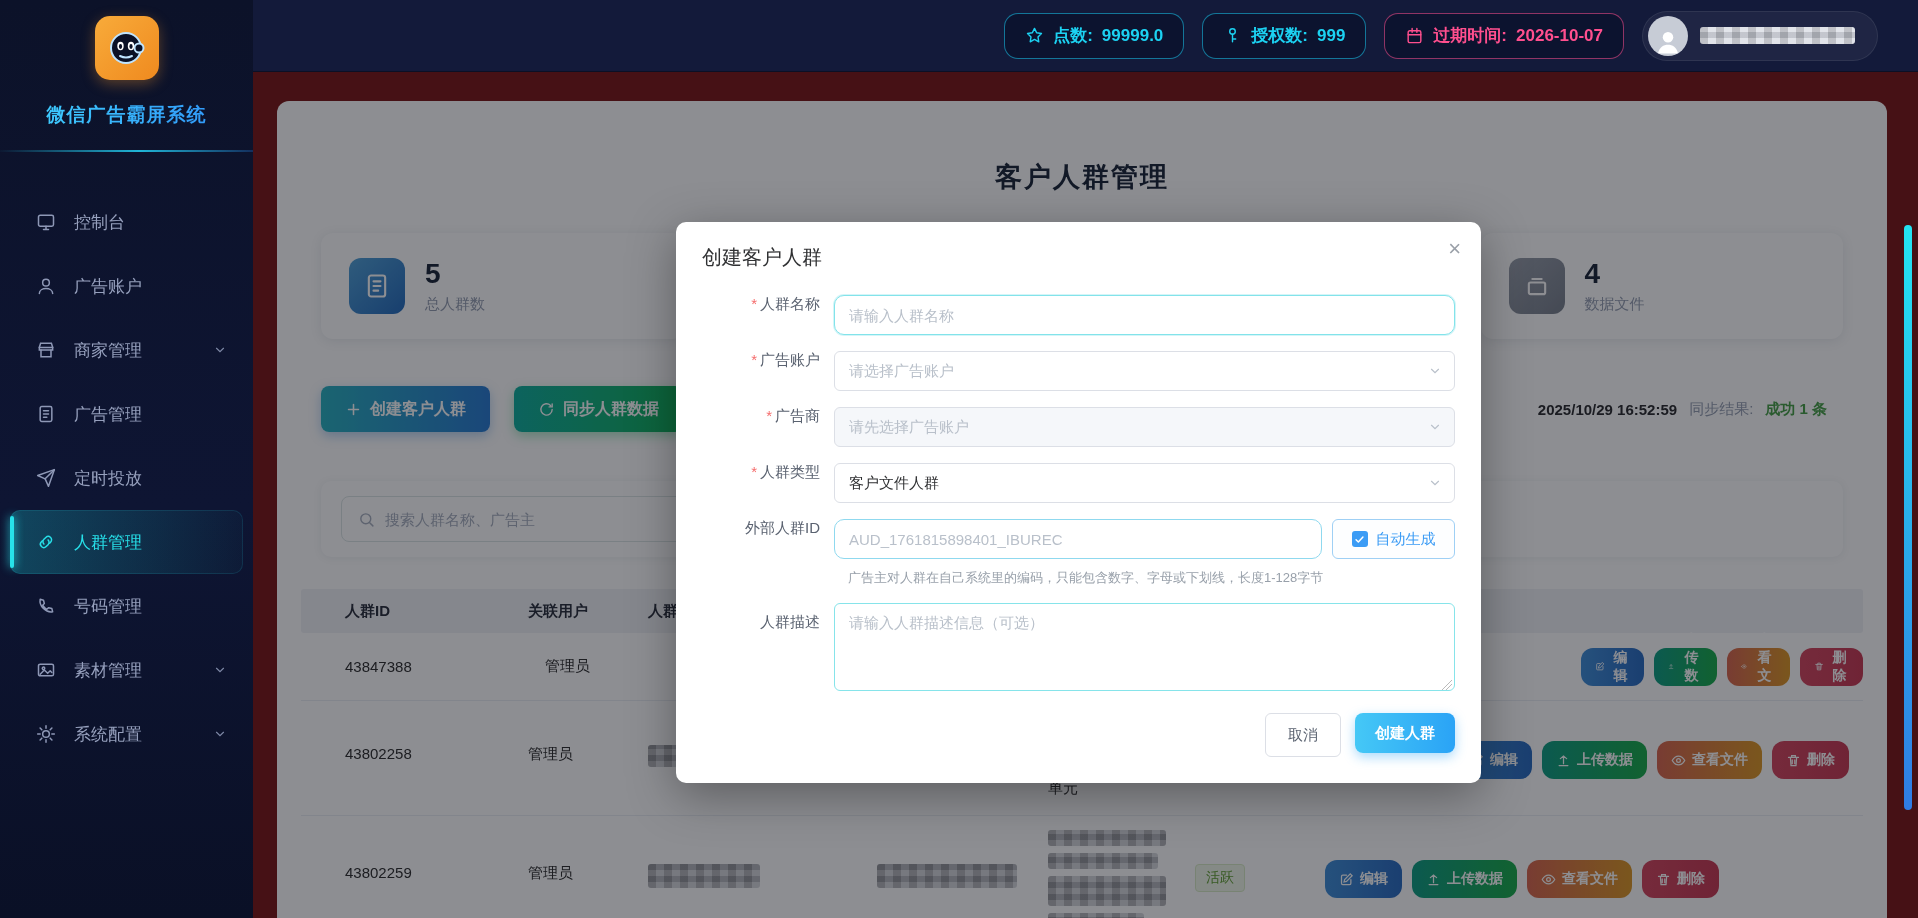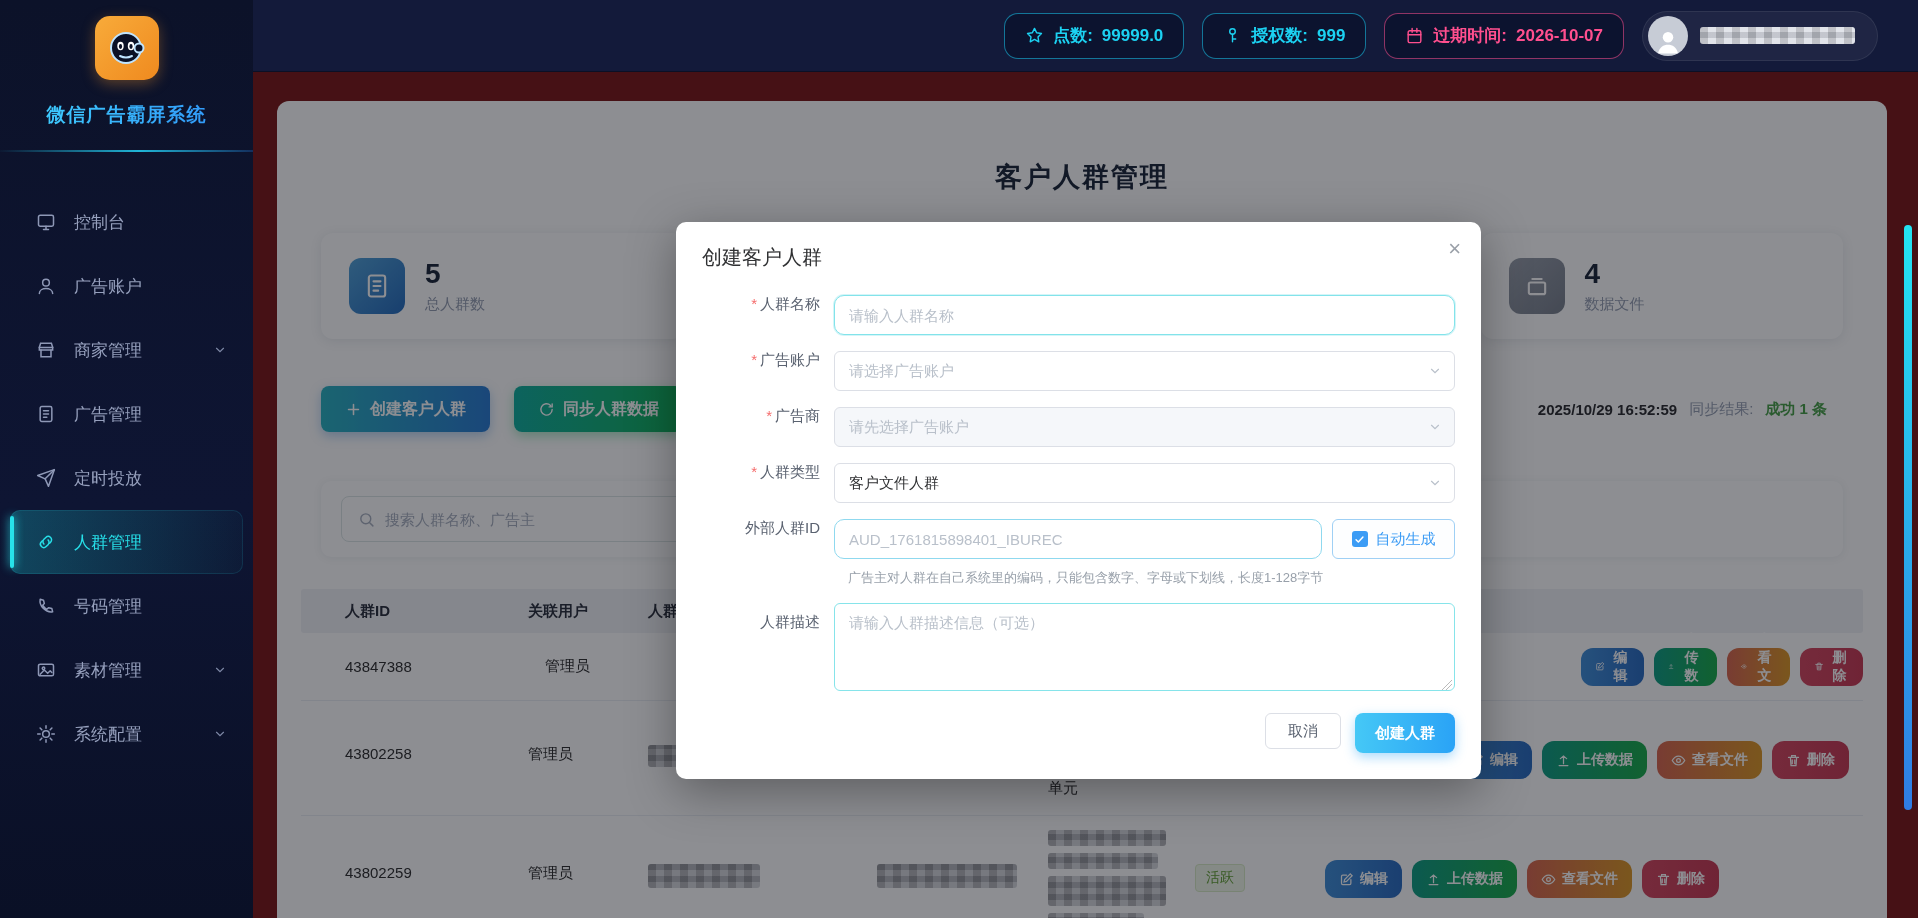--- a/index.html
+++ b/index.html
@@ -150,21 +150,21 @@
     justify-content:center; }
   .fhelp { margin:-6px 0 16px 146px; font-size:13px; color:#98a0aa; }
   .tarea { width:100%; height:88px; border-radius:6px; border:1px solid #86e4ea; padding:10px 14px;
     font-size:15px; color:#303133; outline:none; resize:none; font-family:"Liberation Sans",sans-serif;
     position:relative; }
   .tarea::placeholder { color:#b9c0ca; }
   .resize-corner { position:relative; }
   .resize-corner::after { content:""; position:absolute; right:3px; bottom:5px; width:10px; height:10px;
     background:linear-gradient(135deg,transparent 0 50%,#bbb 50% 55%,transparent 55% 70%,#bbb 70% 75%,transparent 75%); }
   .mfooter { display:flex; justify-content:flex-end; gap:14px; margin-top:18px; }
-  .btn-cancel { height:36px; padding:0 22px; border-radius:6px; border:1px solid #dcdfe6; background:#fff;
+  .btn-cancel { height:44px; padding:0 22px; border-radius:6px; border:1px solid #dcdfe6; background:#fff;
     color:#5a6270; font-size:15px; cursor:pointer; font-family:"Liberation Sans",sans-serif; }
   .btn-submit { height:40px; padding:0 20px; border-radius:8px; border:none; color:#fff; font-size:15px;
     font-weight:bold; background:linear-gradient(90deg,#45c8f6,#2aa3f6);
     box-shadow:0 4px 12px rgba(42,163,246,.4); cursor:pointer; font-family:"Liberation Sans",sans-serif; }
 </style>
 </head>
 <body>
 
 <aside class="sidebar">
   <div class="logo-box">

